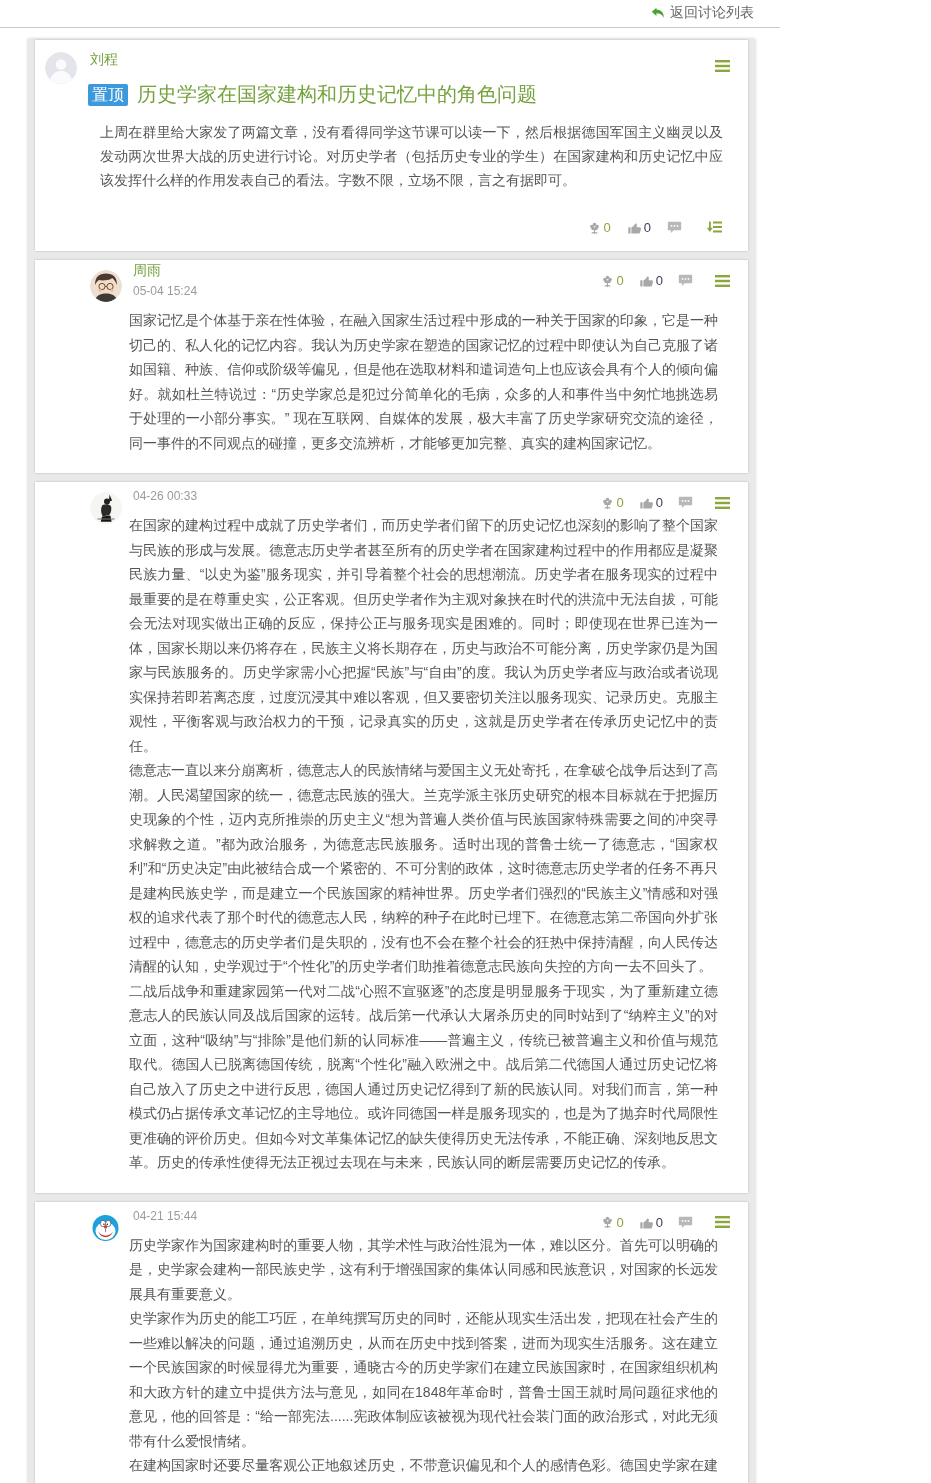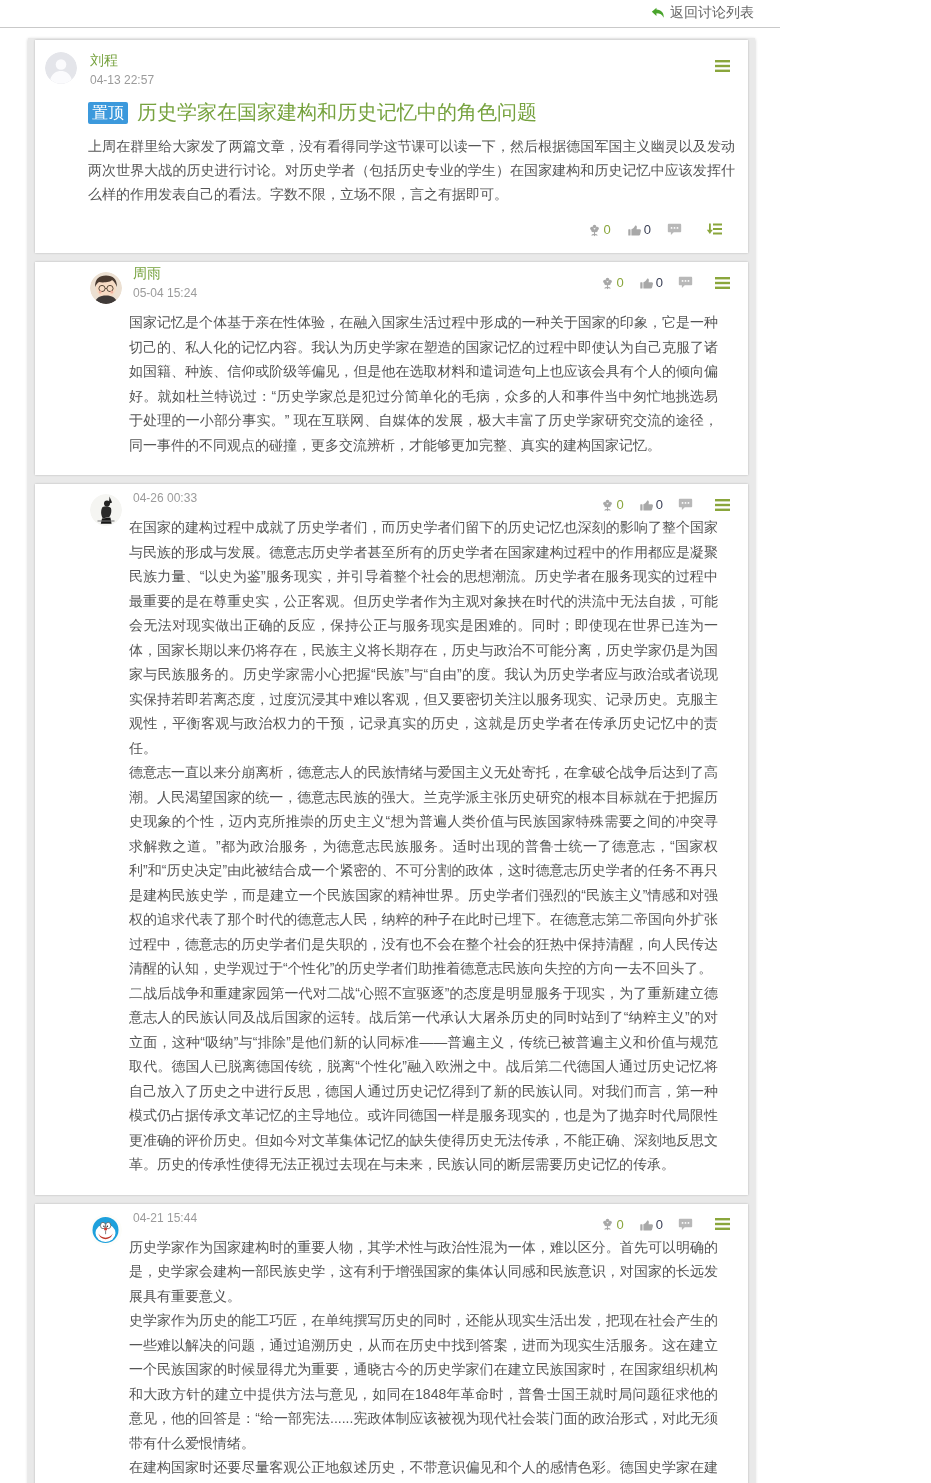--- a/index.html
+++ b/index.html
@@ -24,30 +24,30 @@
   }
   .card{background:#fff;box-shadow:0 0 2px rgba(0,0,0,.22);position:relative;margin-bottom:9px;}
   .card:last-child{margin-bottom:0;}
 
   .avatar{width:32px;height:32px;border-radius:50%;overflow:hidden;display:block;cursor:pointer;}
 
   
   .main-post{padding:12px 8px 14px 0;}
   .main-post .avatar{position:absolute;left:10px;top:12px;}
   .main-meta{margin-left:55px;}
-  .author{color:var(--accent-green,#76a23e);font-size:14px;line-height:17px;cursor:pointer;}
+  .author{color:var(--accent-green,#76a23e);font-size:14px;line-height:17px;cursor:pointer;font-family:Liberation Mono, monospace;}
   .date{color:var(--date-text,#9b9b9b);font-size:12px;margin-top:4px;}
   .menu-btn{position:absolute;right:18px;top:20px;color:var(--count-green,#8aa63c);cursor:pointer;display:inline-flex;}
   .title-row{display:flex;align-items:center;gap:9px;margin:12px 0 0 53px;}
   .badge{background:var(--badge-blue,#3c99dc);color:#fff;font-size:16px;line-height:1;
     padding:3px 4px;border-radius:2px;}
   .post-title{color:var(--accent-green,#76a23e);font-size:20px;}
   .main-body{margin:8px 5px 0 53px;font-size:14px;line-height:24px;color:var(--body-text,#555);
     text-align:justify;}
-  .main-body p{margin:0;}
+  .main-body p{margin:12px;}
   .main-footer{display:flex;justify-content:flex-end;align-items:center;gap:16px;
     padding:16px 18px 2px 0;}
 
   .stat{display:inline-flex;align-items:center;gap:3px;font-size:13px;cursor:pointer;}
   .cnt-green{color:var(--count-green,#8aa63c);}
   .cnt-dark{color:var(--count-dark,#3d4258);}
   .ic{display:inline-flex;line-height:0;}
   .ic-gray{color:#a8a8a8;}
   .ic-bubble{color:#b8b8b8;cursor:pointer;}
   .ic-olive{color:var(--count-green,#8aa63c);cursor:pointer;}
@@ -83,21 +83,20 @@
   <div class="card main-post">
     <span class="avatar">
       <svg width="32" height="32" viewBox="0 0 32 32">
         <circle cx="16" cy="16" r="16" fill="#e4e5ea"></circle>
         <circle cx="16" cy="12.5" r="5.3" fill="#fbfbfd"></circle>
         <path d="M5.2 27.6c1.6-6.2 6.2-8.7 10.8-8.7s9.2 2.5 10.8 8.7a16 16 0 0 1-21.6 0z" fill="#fbfbfd"></path>
       </svg>
     </span>
     <div class="main-meta">
       <div class="author">刘程</div>
-      <div class="date">04-13 22:57</div>
     </div>
     <span class="menu-btn">
       <svg width="15" height="12" viewBox="0 0 15 12">
           <g fill="currentColor">
             <rect y="0" width="15" height="2.4"></rect>
             <rect y="4.8" width="15" height="2.4"></rect>
             <rect y="9.6" width="15" height="2.4"></rect>
           </g>
         </svg>
     </span>

